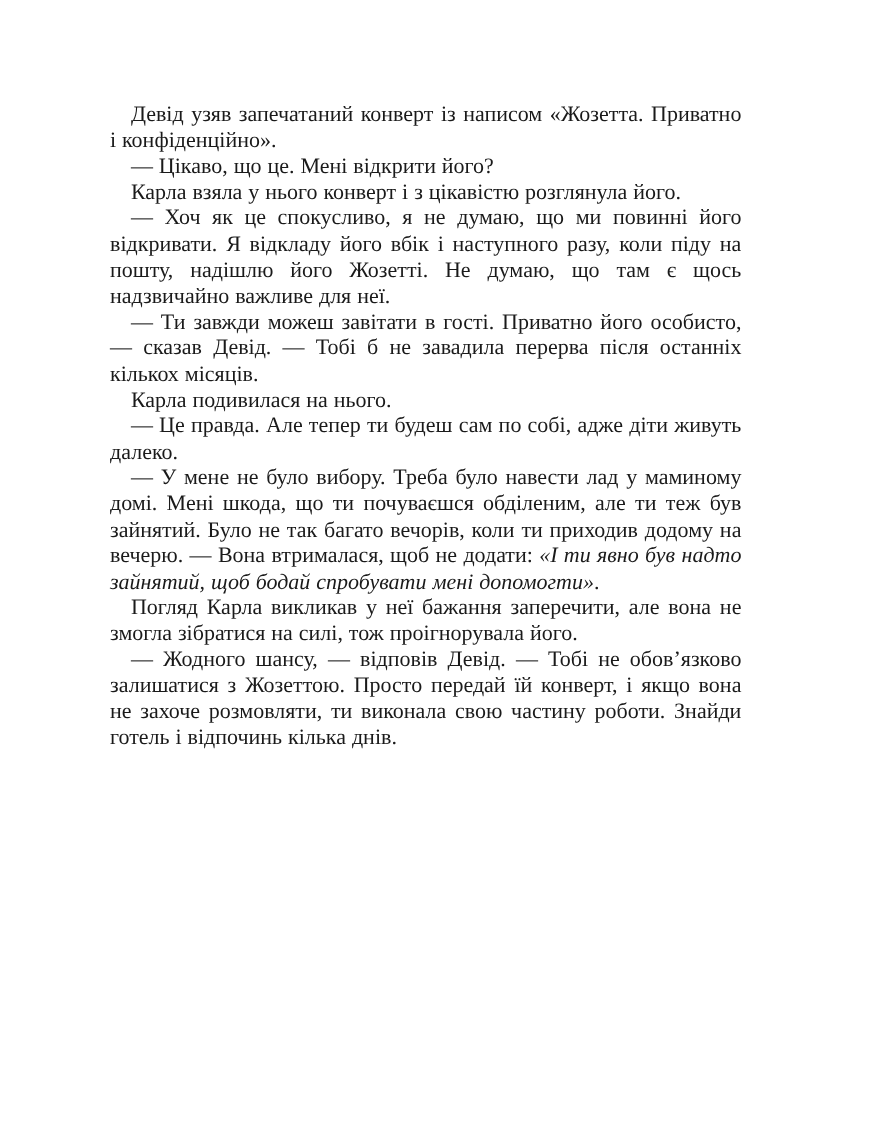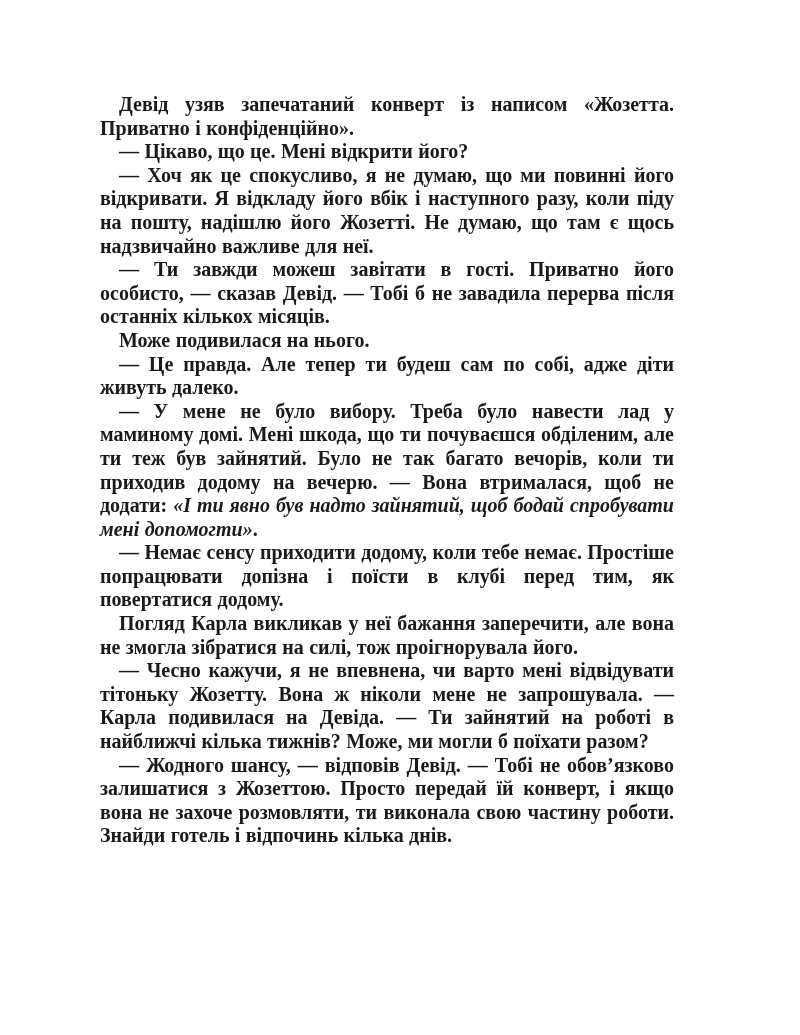--- a/index.html
+++ b/index.html
@@ -11,21 +11,20 @@
     height: 1035px;
     background: #ffffff;
     overflow: hidden;
   }
   .page {
     box-sizing: border-box;
     width: 784px;
     height: 1035px;
     padding: 93px 110px 0 100px;
     background: #ffffff;
-    font-weight: bold;
   }
   .page p {
     margin: 0;
     padding: 0;
     font-family: "Liberation Serif", "DejaVu Serif", serif;
     font-size: 20px;
     line-height: 23.6px;
     color: #1a1a1a;
     text-align: justify;
     text-indent: 19px;
@@ -34,22 +33,21 @@
   .page p em.inner-quote {
     font-style: italic;
   }
 </style>
 </head>
 <body>
 
 <div class="page">
   <p><span>Девід узяв запечатаний конверт із написом «Жозетта. Приватно і конфіденційно».</span></p>
   <p><span>— Цікаво, що це. Мені відкрити його?</span></p>
+  <p><span>Карла взяла у нього конверт і з цікавістю розглянула його.</span></p>
   <p><span>— Хоч як це спокусливо, я не думаю, що ми повинні його відкривати. Я відкладу його вбік і наступного разу, коли піду на пошту, надішлю його Жозетті. Не думаю, що там є щось надзвичайно важливе для неї.</span></p>
   <p><span>— Ти завжди можеш завітати в гості. Приватно його особисто, — сказав Девід. — Тобі б не завадила перерва після останніх кількох місяців.</span></p>
-  <p><span>Може подивилася на нього.</span></p>
+  <p><span>Карла подивилася на нього.</span></p>
   <p><span>— Це правда. Але тепер ти будеш сам по собі, адже діти живуть далеко.</span></p>
   <p><span>— У мене не було вибору. Треба було навести лад у маминому домі. Мені шкода, що ти почуваєшся обділеним, але ти теж був зайнятий. Було не так багато вечорів, коли ти приходив додому на вечерю. — Вона втрималася, щоб не додати: </span><em class="inner-quote">«І ти явно був надто зайнятий, щоб бодай спробувати мені допомогти»</em><span>.</span></p>
-  <p><span>— Немає сенсу приходити додому, коли тебе немає. Простіше попрацювати допізна і поїсти в клубі перед тим, як повертатися додому.</span></p>
   <p><span>Погляд Карла викликав у неї бажання заперечити, але вона не змогла зібратися на силі, тож проігнорувала його.</span></p>
-  <p><span>— Чесно кажучи, я не впевнена, чи варто мені відвідувати тітоньку Жозетту. Вона ж ніколи мене не запрошувала. — Карла подивилася на Девіда. — Ти зайнятий на роботі в найближчі кілька тижнів? Може, ми могли б поїхати разом?</span></p>
   <p><span>— Жодного шансу, — відповів Девід. — Тобі не обов’язково залишатися з Жозеттою. Просто передай їй конверт, і якщо вона не захоче розмовляти, ти виконала свою частину роботи. Знайди готель і відпочинь кілька днів.</span></p>
 </div>
 
 </body></html>

